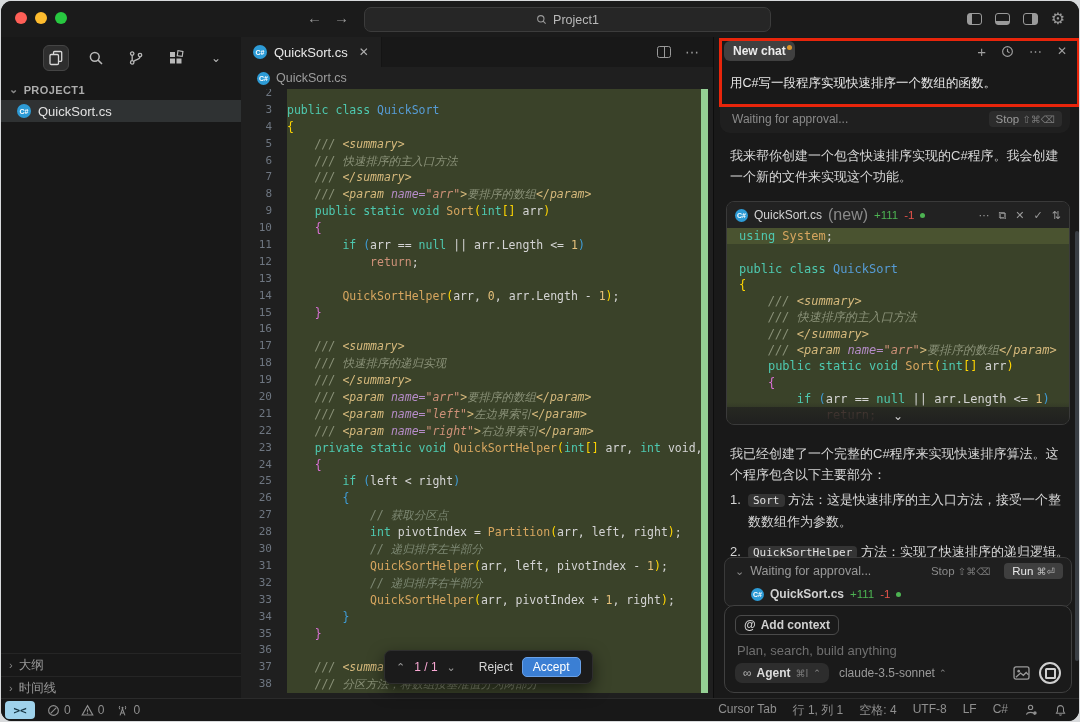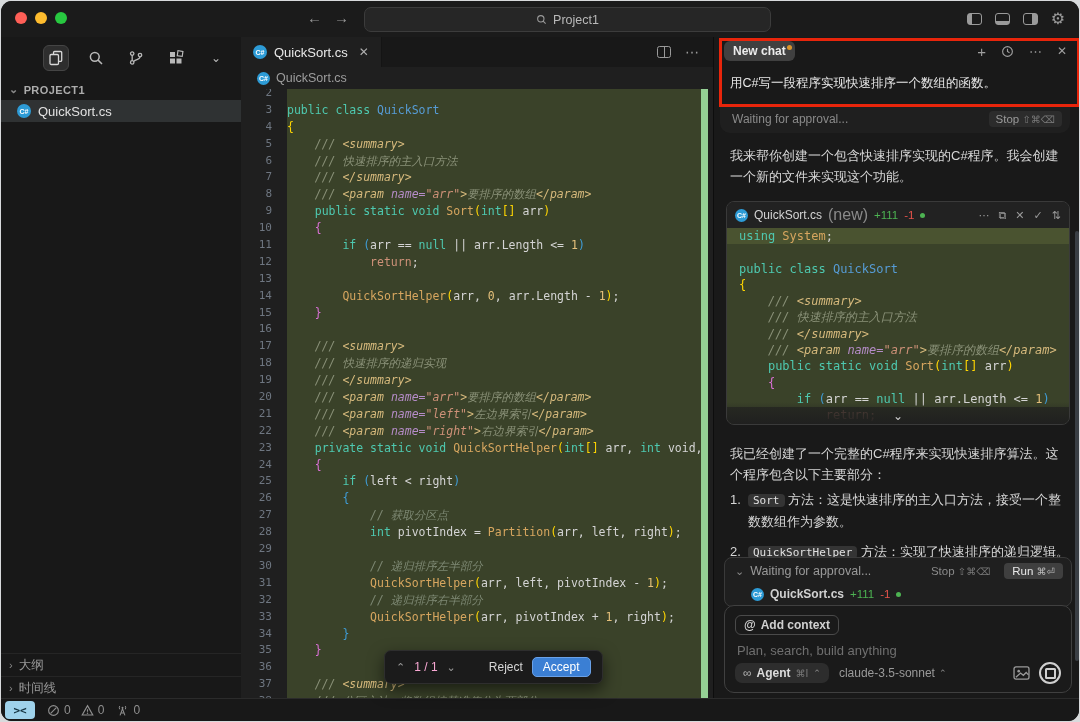--- a/index.html
+++ b/index.html
@@ -57,21 +57,21 @@
   .tk-txt{color:#d4d4d4;}
   .tk-op{color:#d4d4d4;}
   .tk-ret{color:#ce9178;}
   .tk-b1{color:#ffd602;}
   .tk-b2{color:#da70d6;}
   .tk-b3{color:#3f9cd6;}
   
   .review{position:absolute;left:383px;top:649px;height:32px;background:#1b1b1b;border:1px solid #2e2e2e;border-radius:7px;box-shadow:0 6px 16px rgba(0,0,0,.55);display:flex;align-items:center;gap:9px;padding:0 11px;z-index:30;}
   .review .navs{color:#9a9a9a;font-size:11px;}
   .review .pos{color:#f9a8d4;font-size:12px;}
-  .review .reject{color:#d6d6d6;font-size:12px;margin-left:24px;}
+  .review .reject{color:#d6d6d6;font-size:12px;margin-left:14px;}
   .review .accept{background:#3b7fd4;border:1px solid #6aa1e8;color:#fff;font-size:12px;border-radius:5px;padding:2px 10px;}
   
   .chat{position:absolute;left:712px;top:36px;width:368px;bottom:22px;background:#191919;border-left:1px solid #0d0d0d;box-sizing:border-box;}
   .chat-header{position:absolute;left:0;top:0;right:0;height:28px;display:flex;align-items:center;}
   .chat-tab{margin-left:10px;background:#404040;border-radius:6px;padding:3px 9px;color:#ececec;font-size:12px;font-weight:bold;position:relative;}
   .chat-tab .dot{position:absolute;right:3px;top:4px;width:5px;height:5px;border-radius:50%;background:#d9952c;}
   .chat-hicons{margin-left:auto;display:flex;gap:15px;align-items:center;padding-right:14px;color:#9f9f9f;font-size:13px;}
   .redbox{position:absolute;left:5px;top:1px;width:355px;height:63px;border:3px solid #e8250b;z-index:40;pointer-events:none;}
   .prompt{position:absolute;left:16px;top:38px;right:16px;color:#e8e8e8;font-size:12.5px;}
   .waitstrip{position:absolute;left:6px;top:68px;width:350px;height:28px;background:#1f1f1f;border-radius:0 0 10px 10px;display:flex;align-items:center;box-sizing:border-box;padding:0 8px 0 12px;}
@@ -359,25 +359,20 @@
             <span class="strip"></span>
           </div>
           <div class="code-row">
             <span class="gutter">27</span>
             <span class="codezone"><span class="tk-txt">            </span><span class="tk-cmt">// 获取分区点</span></span>
             <span class="strip"></span>
           </div>
           <div class="code-row">
             <span class="gutter">28</span>
             <span class="codezone"><span class="tk-txt">            </span><span class="tk-kw">int</span><span class="tk-txt"> pivotIndex </span><span class="tk-op">= </span><span class="tk-fn">Partition</span><span class="tk-b1">(</span><span class="tk-txt">arr, left, right</span><span class="tk-b1">)</span><span class="tk-txt">;</span></span>
-            <span class="strip"></span>
-          </div>
-          <div class="code-row">
-            <span class="gutter">29</span>
-            <span class="codezone"></span>
             <span class="strip"></span>
           </div>
           <div class="code-row">
             <span class="gutter">30</span>
             <span class="codezone"><span class="tk-txt">            </span><span class="tk-cmt">// 递归排序左半部分</span></span>
             <span class="strip"></span>
           </div>
           <div class="code-row">
             <span class="gutter">31</span>
             <span class="codezone"><span class="tk-txt">            </span><span class="tk-fn">QuickSortHelper</span><span class="tk-b1">(</span><span class="tk-txt">arr, left, pivotIndex </span><span class="tk-op">- </span><span class="tk-num">1</span><span class="tk-b1">)</span><span class="tk-txt">;</span></span>
@@ -581,15 +576,34 @@
       </div>
       <div class="sb-grp">
         <svg class="icon" width="13" height="13" viewBox="0 0 16 16">
             <path d="M5 14 L8 6 L11 14 M6.2 11 H9.8" fill="none" stroke="#8f8f8f" stroke-width="1.3"></path>
             <circle cx="8" cy="4.5" r="1.2" fill="#8f8f8f"></circle>
             <path d="M4.5 6.5 a5 5 0 0 1 0-4 M11.5 2.5 a5 5 0 0 1 0 4" fill="none" stroke="#8f8f8f" stroke-width="1.2"></path>
           </svg>
         <span>0</span>
       </div>
     </div>
+    <div class="sb-right">
+      <span style="display: flex; gap: 16px;">
+          <span class="sb-item">Cursor Tab</span>
+          <span class="sb-item">行 1, 列 1</span>
+          <span class="sb-item">空格: 4</span>
+          <span class="sb-item">UTF-8</span>
+          <span class="sb-item">LF</span>
+          <span class="sb-item">C#</span>
+        </span>
+      <svg class="icon" width="14" height="14" viewBox="0 0 16 16">
+          <circle cx="7.5" cy="5" r="2.4" fill="none" stroke="#8f8f8f" stroke-width="1.3"></circle>
+          <path d="M3 13.5 C3 9.8 12 9.8 12 13.5" fill="none" stroke="#8f8f8f" stroke-width="1.3"></path>
+          <circle cx="12.5" cy="11.5" r="2" fill="#8f8f8f"></circle>
+        </svg>
+      <svg class="icon" width="13" height="13" viewBox="0 0 16 16">
+          <path d="M8 2 C5.7 2 4.3 3.8 4.3 6.2 L4.3 9 L3 11.3 L13 11.3 L11.7 9 L11.7 6.2 C11.7 3.8 10.3 2 8 2 Z" fill="none" stroke="#8f8f8f" stroke-width="1.3"></path>
+          <path d="M6.8 13 a1.3 1.3 0 0 0 2.4 0" fill="none" stroke="#8f8f8f" stroke-width="1.3"></path>
+        </svg>
+    </div>
   </div>
 
 </div>
 
 </body></html>

